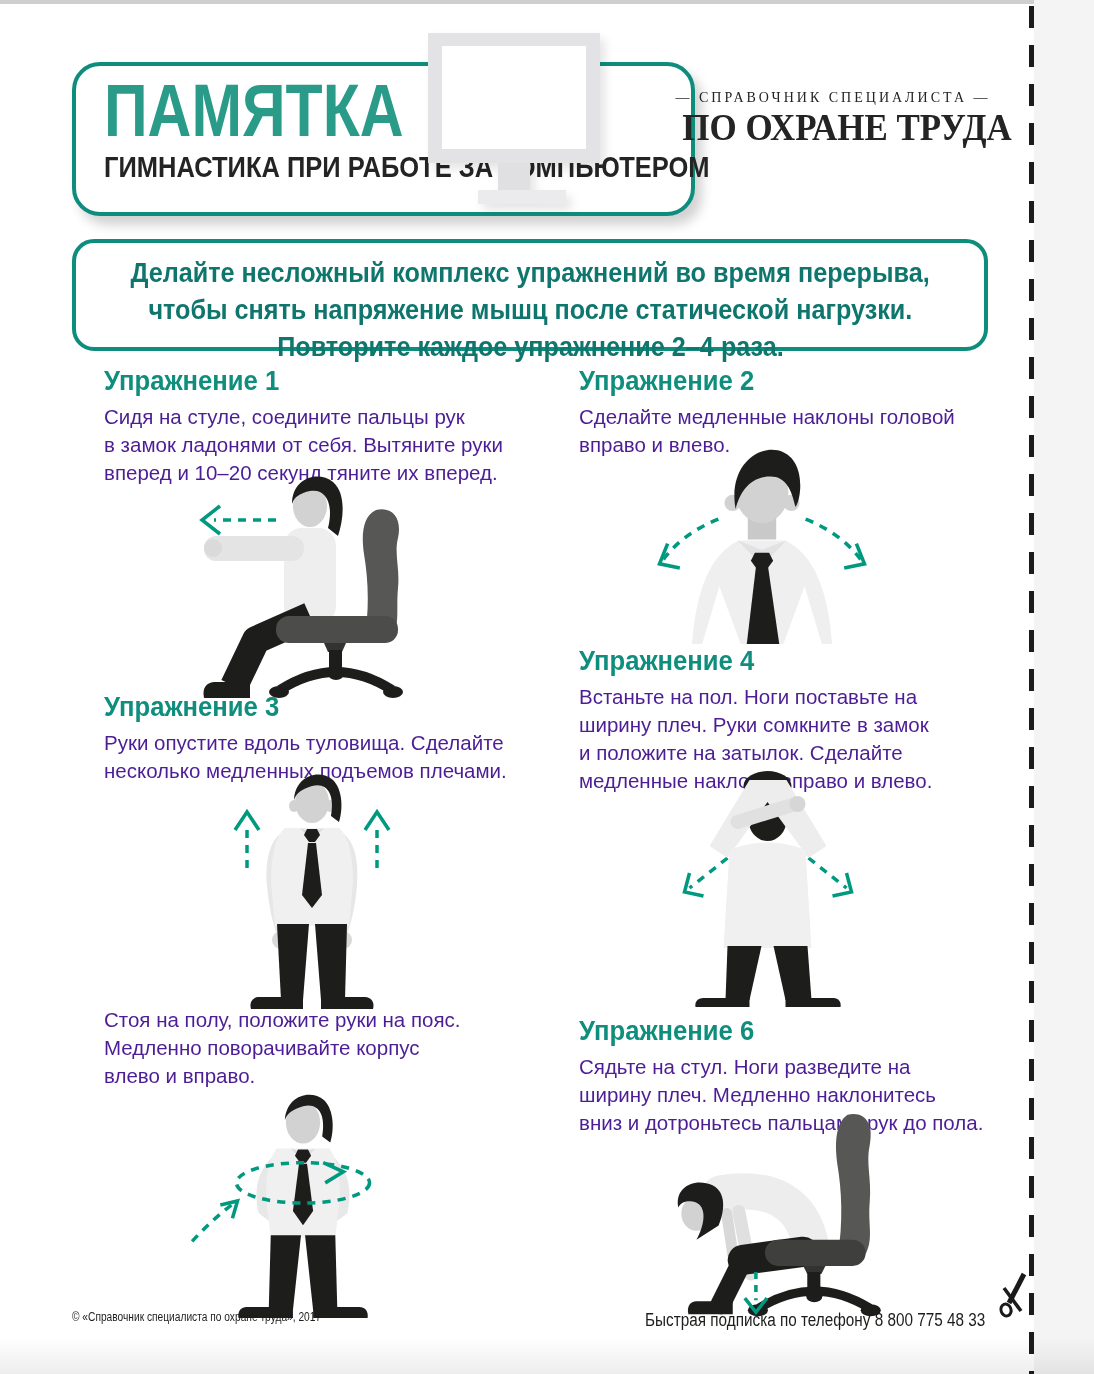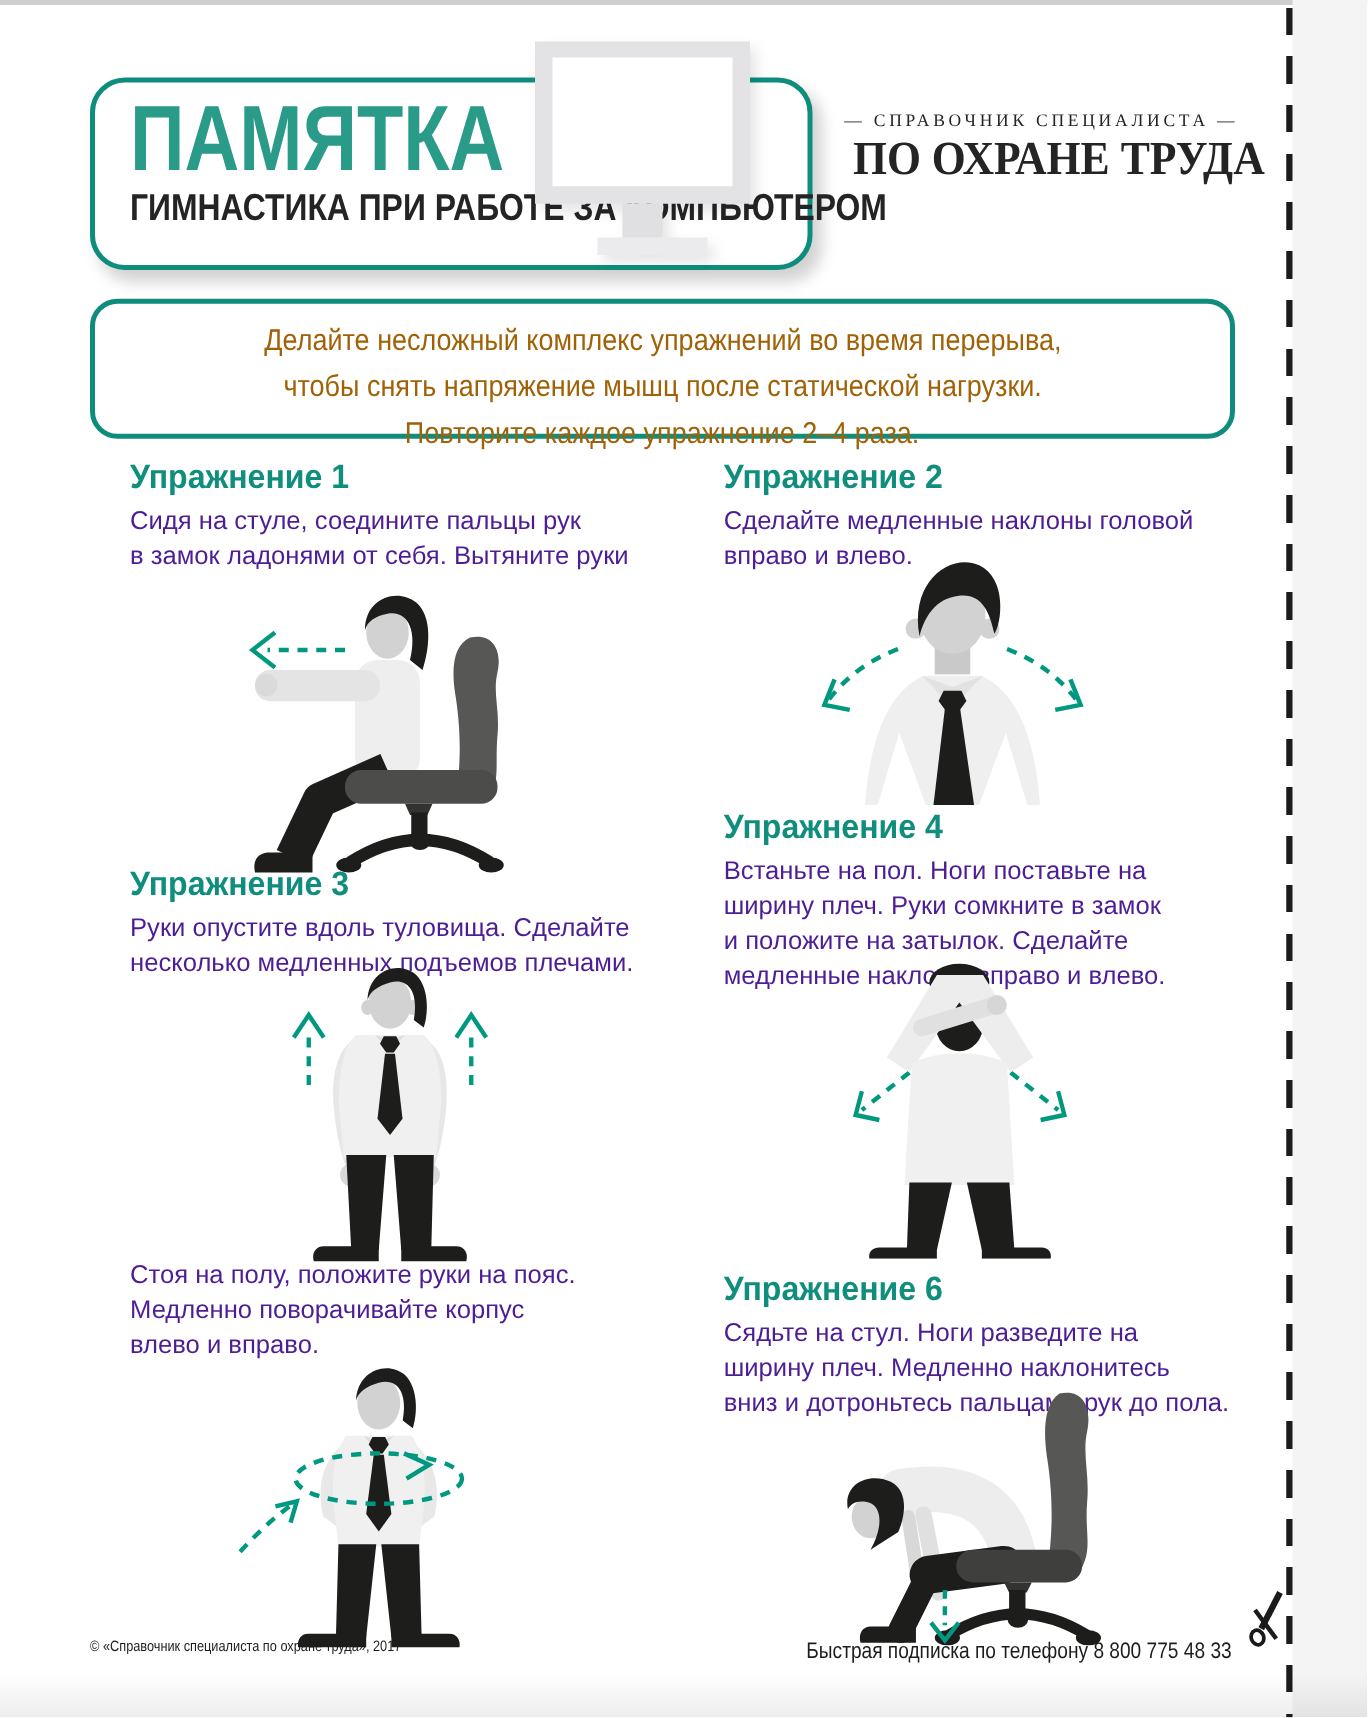--- a/index.html
+++ b/index.html
@@ -14,37 +14,37 @@
   .cut-line{position:absolute;left:1029px;top:6px;width:5px;height:1368px;
             background:repeating-linear-gradient(180deg,#1b1b1b 0 22px,transparent 22px 39px);}
   .scissors{position:absolute;left:996px;top:1270px;width:38px;height:50px;}
 
   
   .bottom-fade{position:absolute;left:0;bottom:0;width:1094px;height:36px;
                background:linear-gradient(rgba(0,0,0,0),rgba(0,0,0,0.07));z-index:6;}
 
   
   .header-box{position:absolute;left:72px;top:62px;width:570px;height:146px;background:#ffffff;
-              border:4px solid #0f8d7c;border-radius:28px;box-shadow:7px 9px 12px rgba(0,0,0,0.18);z-index:1;}
+              border:4px solid #0f8d7c;border-radius:28px;box-shadow:7px 9px 12px rgba(0,0,0,0.18);z-index:1;padding-left:45px;}
   .header-inner{position:absolute;left:28px;top:6px;}
   .title{font-size:74px;font-weight:bold;color:#2b9b89;line-height:78px;letter-spacing:0;}
   .subtitle{font-size:30px;font-weight:bold;color:#242424;line-height:32px;margin-top:1px;}
   .monitor{position:absolute;left:428px;top:33px;width:180px;height:176px;z-index:2;
            filter:drop-shadow(5px 6px 5px rgba(0,0,0,0.10));}
 
   
   .brand{position:absolute;left:668px;top:90px;width:330px;text-align:center;color:#242424;
          font-family:"Liberation Serif",serif;z-index:1;}
   .brand-line1{font-size:14px;font-weight:normal;letter-spacing:3px;white-space:nowrap;}
   .brand-line2{font-size:38px;font-weight:bold;line-height:42px;white-space:nowrap;}
 
   
   .intro-box{position:absolute;left:72px;top:239px;width:908px;height:104px;background:#ffffff;
              border:4px solid #0f8d7c;border-radius:22px;text-align:center;z-index:1;}
-  .intro-text{margin-top:11px;font-size:24px;font-weight:normal;color:#a16207;line-height:37px;}
+  .intro-text{margin-top:11px;font-size:28px;font-weight:bold;color:#0f766e;line-height:37px;}
   .intro-text .ln{display:inline-block;transform:scaleX(0.90);transform-origin:center;white-space:nowrap;}
 
   
   .cond-l{display:inline-block;transform:scaleX(0.82);transform-origin:0 50%;white-space:nowrap;}
   .cond-l2{display:inline-block;transform:scaleX(0.85);transform-origin:0 50%;white-space:nowrap;}
   .cond-c{display:inline-block;transform:scaleX(0.92);transform-origin:center;white-space:nowrap;}
   .cond-r{display:inline-block;transform:scaleX(0.85);transform-origin:100% 50%;white-space:nowrap;}
 
   
   .exercise{position:absolute;width:470px;}
@@ -87,21 +87,21 @@
     <div class="brand-line1">— СПРАВОЧНИК СПЕЦИАЛИСТА —</div>
     <div class="brand-line2"><span class="cond-c">ПО ОХРАНЕ ТРУДА</span></div>
   </div>
 
   <div class="intro-box">
     <div class="intro-text"><span class="ln">Делайте несложный комплекс упражнений во время перерыва,</span><br><span class="ln">чтобы снять напряжение мышц после статической нагрузки.</span><br><span class="ln">Повторите каждое упражнение 2–4 раза.</span></div>
   </div>
 
   <section class="exercise" style="left:104px;top:366px;">
     <h2 class="ex-title"><span class="in">Упражнение 1</span></h2>
-    <p class="ex-body"><span class="ln">Сидя на стуле, соедините пальцы рук</span><br><span class="ln">в замок ладонями от себя. Вытяните руки</span><br></p>
+    <p class="ex-body"><span class="ln">Сидя на стуле, соедините пальцы рук</span><br><span class="ln">в замок ладонями от себя. Вытяните руки</span><br><span class="ln">вперед и 10–20 секунд тяните их вперед.</span></p>
   </section>
 
   <section class="exercise" style="left:579px;top:366px;">
     <h2 class="ex-title"><span class="in">Упражнение 2</span></h2>
     <p class="ex-body"><span class="ln">Сделайте медленные наклоны головой</span><br><span class="ln">вправо и влево.</span></p>
   </section>
 
   <section class="exercise" style="left:104px;top:692px;">
     <h2 class="ex-title"><span class="in">Упражнение 3</span></h2>
     <p class="ex-body"><span class="ln">Руки опустите вдоль туловища. Сделайте</span><br><span class="ln">несколько медленных подъемов плечами.</span></p>

